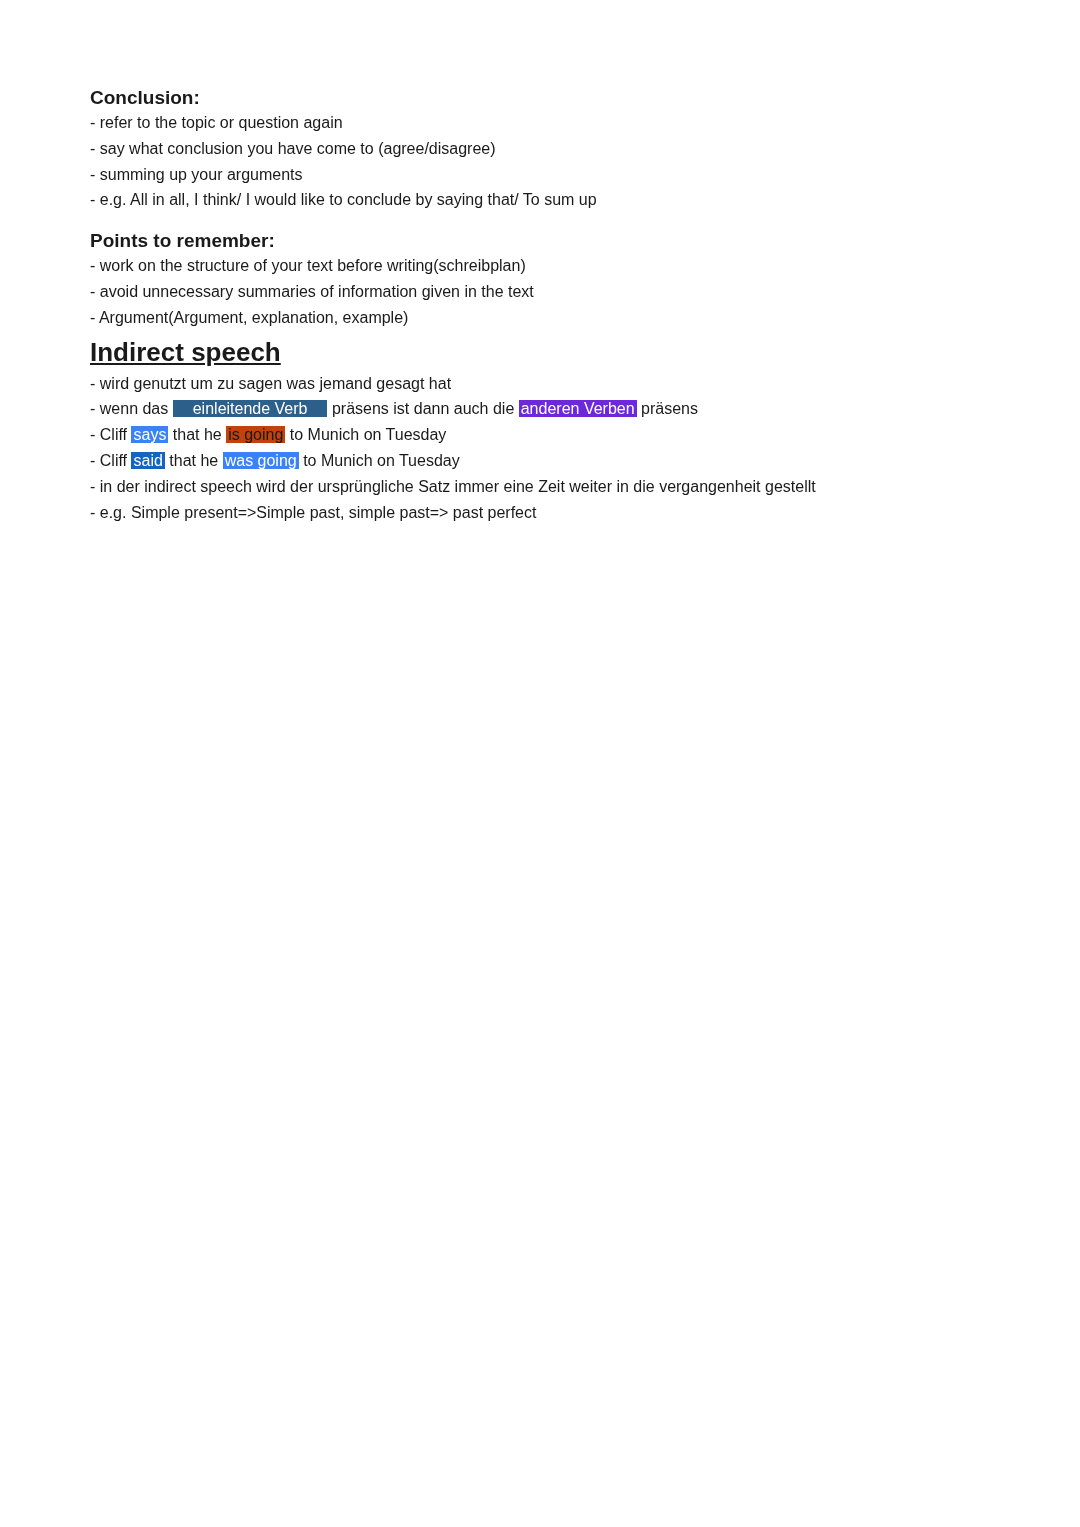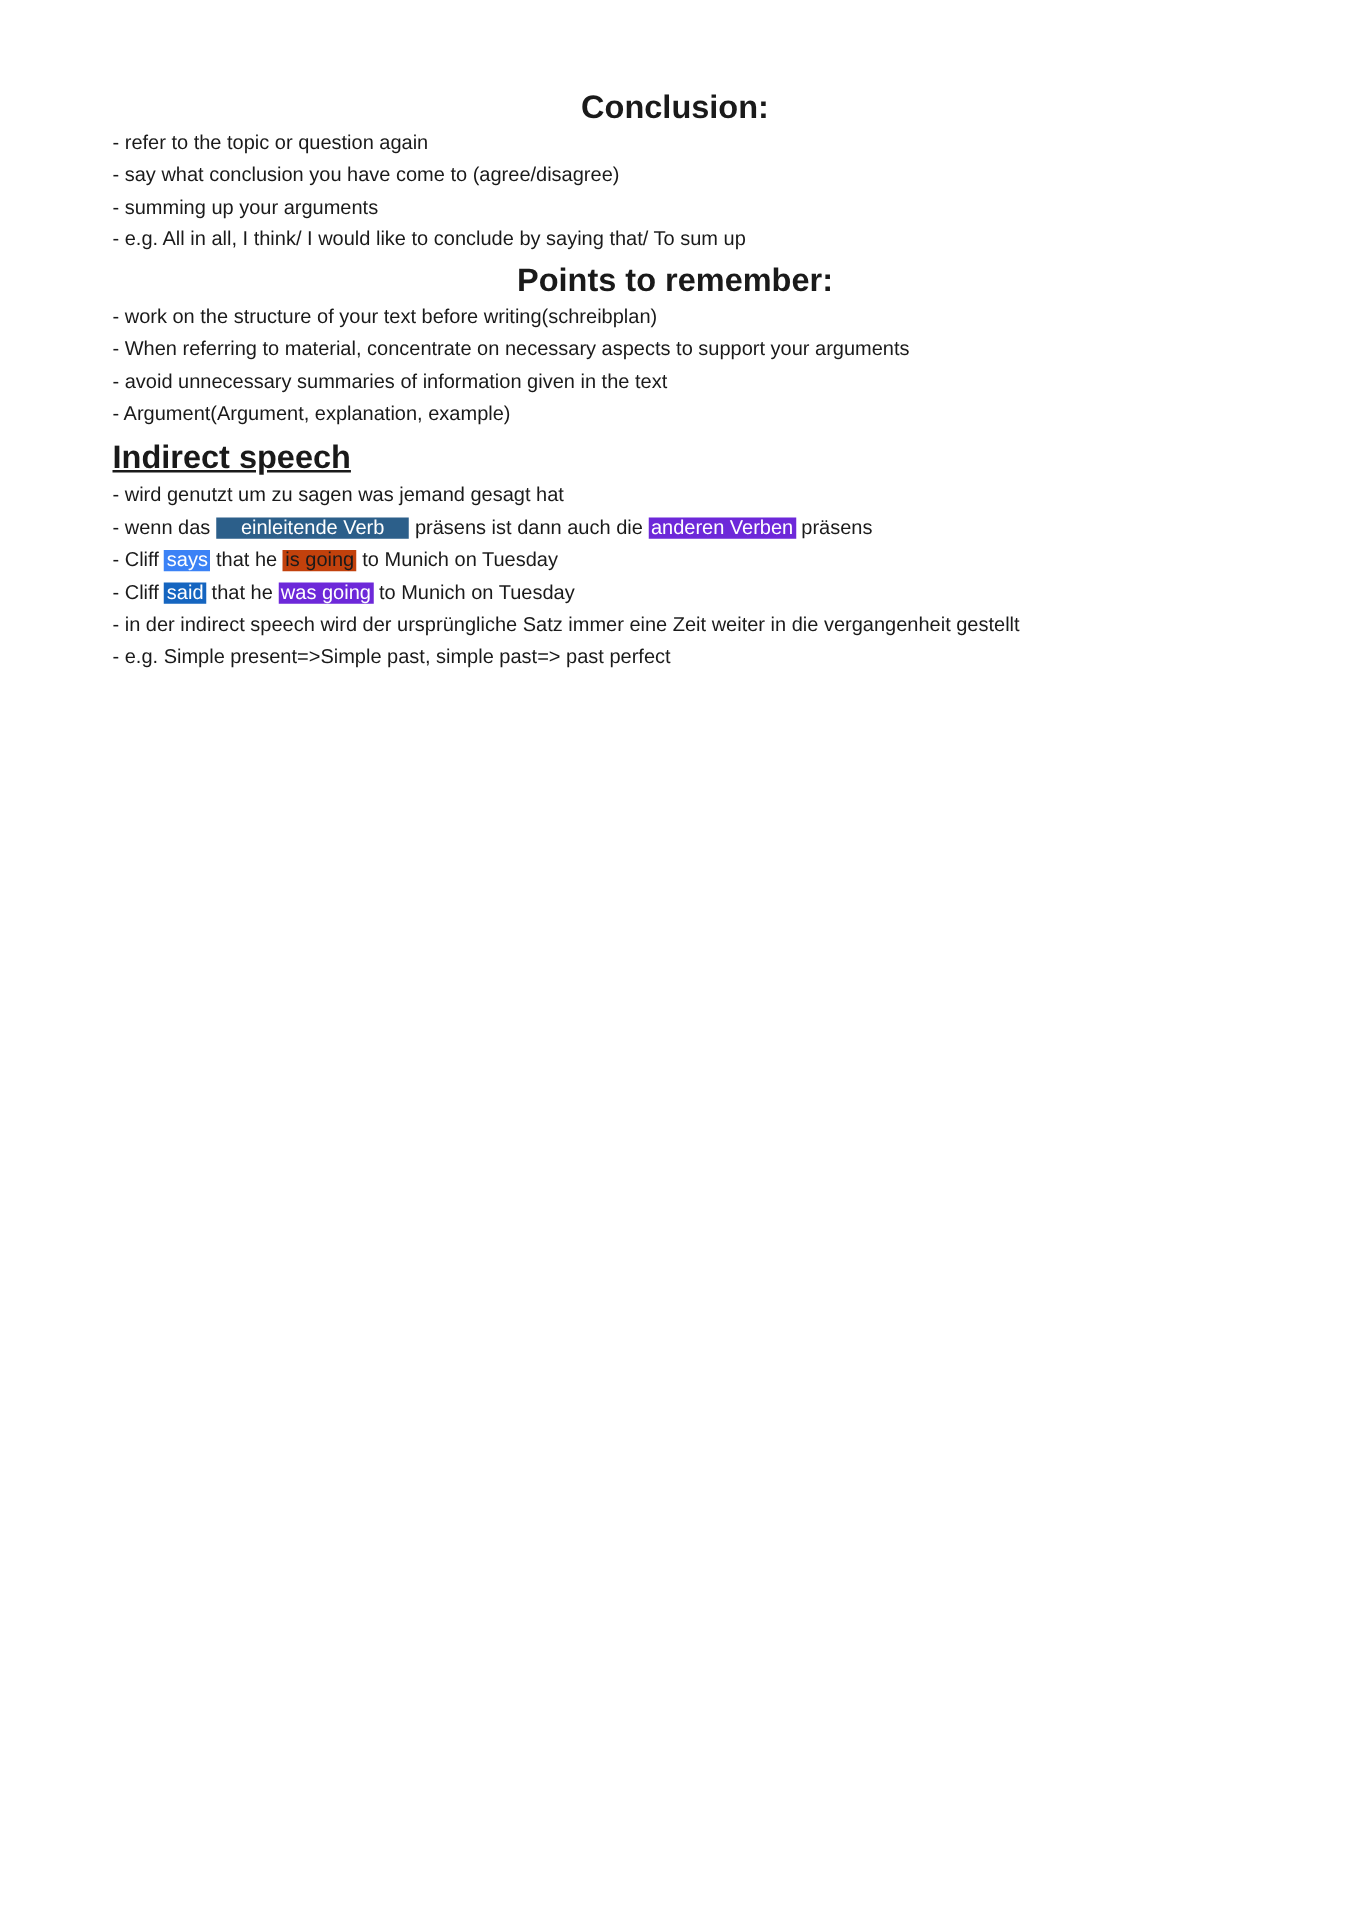--- a/index.html
+++ b/index.html
@@ -16,25 +16,24 @@
       width: 1080px;
       min-height: 1527px;
     }
 
     .page {
       padding: 70px 90px 80px 90px;
       max-width: 1080px;
     }
 
     .section-heading {
-      font-size: 26px;
+      font-size: 19px;
       font-weight: bold;
       margin-bottom: 2px;
-      margin-top: 0;
-      text-align: center;
+      margin-top: 17px;
     }
 
     .section-heading-underline {
       font-size: 26px;
       font-weight: bold;
       text-decoration: underline;
       margin-bottom: 4px;
       margin-top: 6px;
     }
 
@@ -69,21 +68,21 @@
       text-align: right;
     }
 
     .highlight-yellow-going {
       background-color: #c2410c;
       color: #1a1a1a;
       padding: 0 2px;
     }
 
     .highlight-green-was-going {
-      background-color: #6d28d9;
+      background-color: #3b82f6;
       color: #ffffff;
       padding: 0 2px;
     }
 
     .section-block {
       margin-bottom: 4px;
     }
   </style>
 </head>
 <body>
@@ -94,21 +93,20 @@
     <div class="section-heading">Conclusion:</div>
     <div class="line">- refer to the topic or question again</div>
     <div class="line">- say what conclusion you have come to (agree/disagree)</div>
     <div class="line">- summing up your arguments</div>
     <div class="line">- e.g. All in all, I think/ I would like to conclude by saying that/ To sum up</div>
   </div>
 
   <div class="section-block">
     <div class="section-heading">Points to remember:</div>
     <div class="line">- work on the structure of your text before writing(schreibplan)</div>
-    <div class="line">- When referring to material, concentrate on necessary aspects to support your arguments</div>
     <div class="line">- avoid unnecessary summaries of information given in the text</div>
     <div class="line">- Argument(Argument, explanation, example)</div>
   </div>
 
   <div class="section-block">
     <div class="section-heading-underline">Indirect speech</div>
 
     <div class="line">- wird genutzt um zu sagen was jemand gesagt hat</div>
 
     <div class="line">

